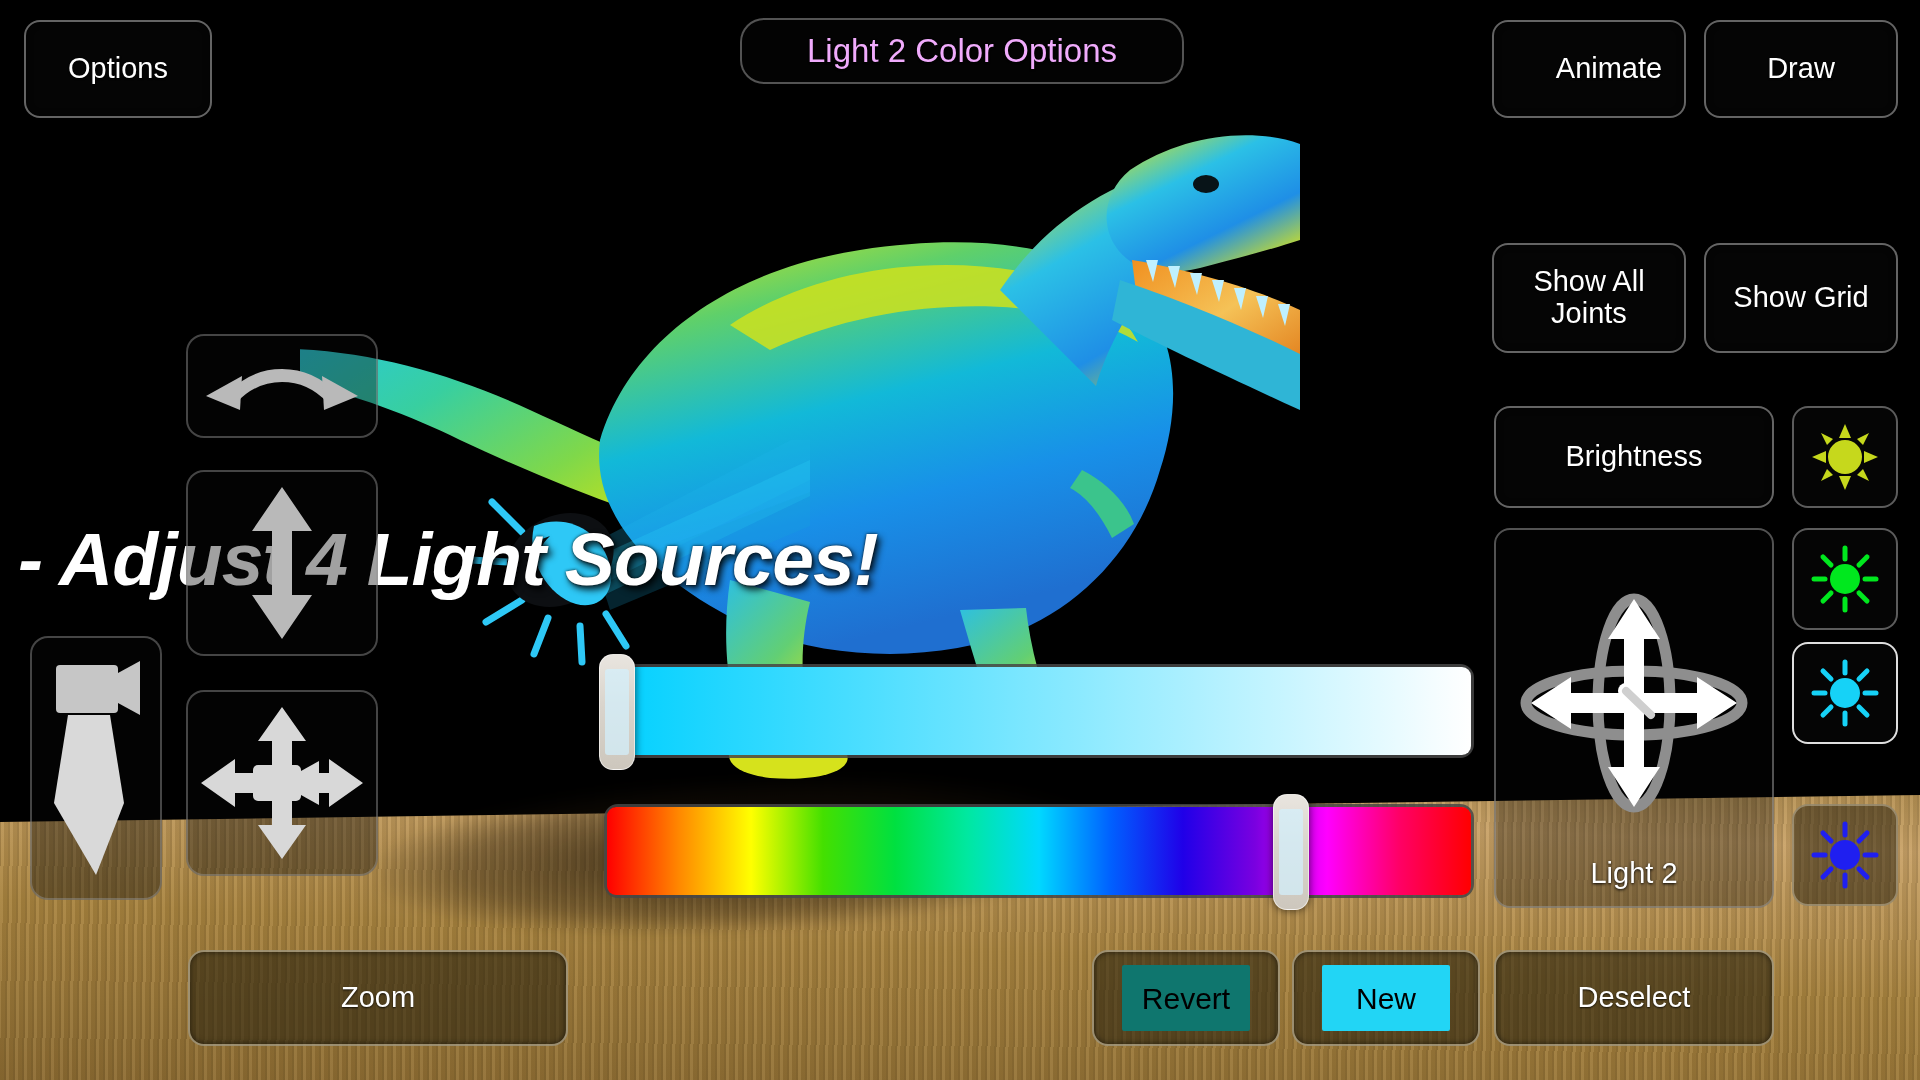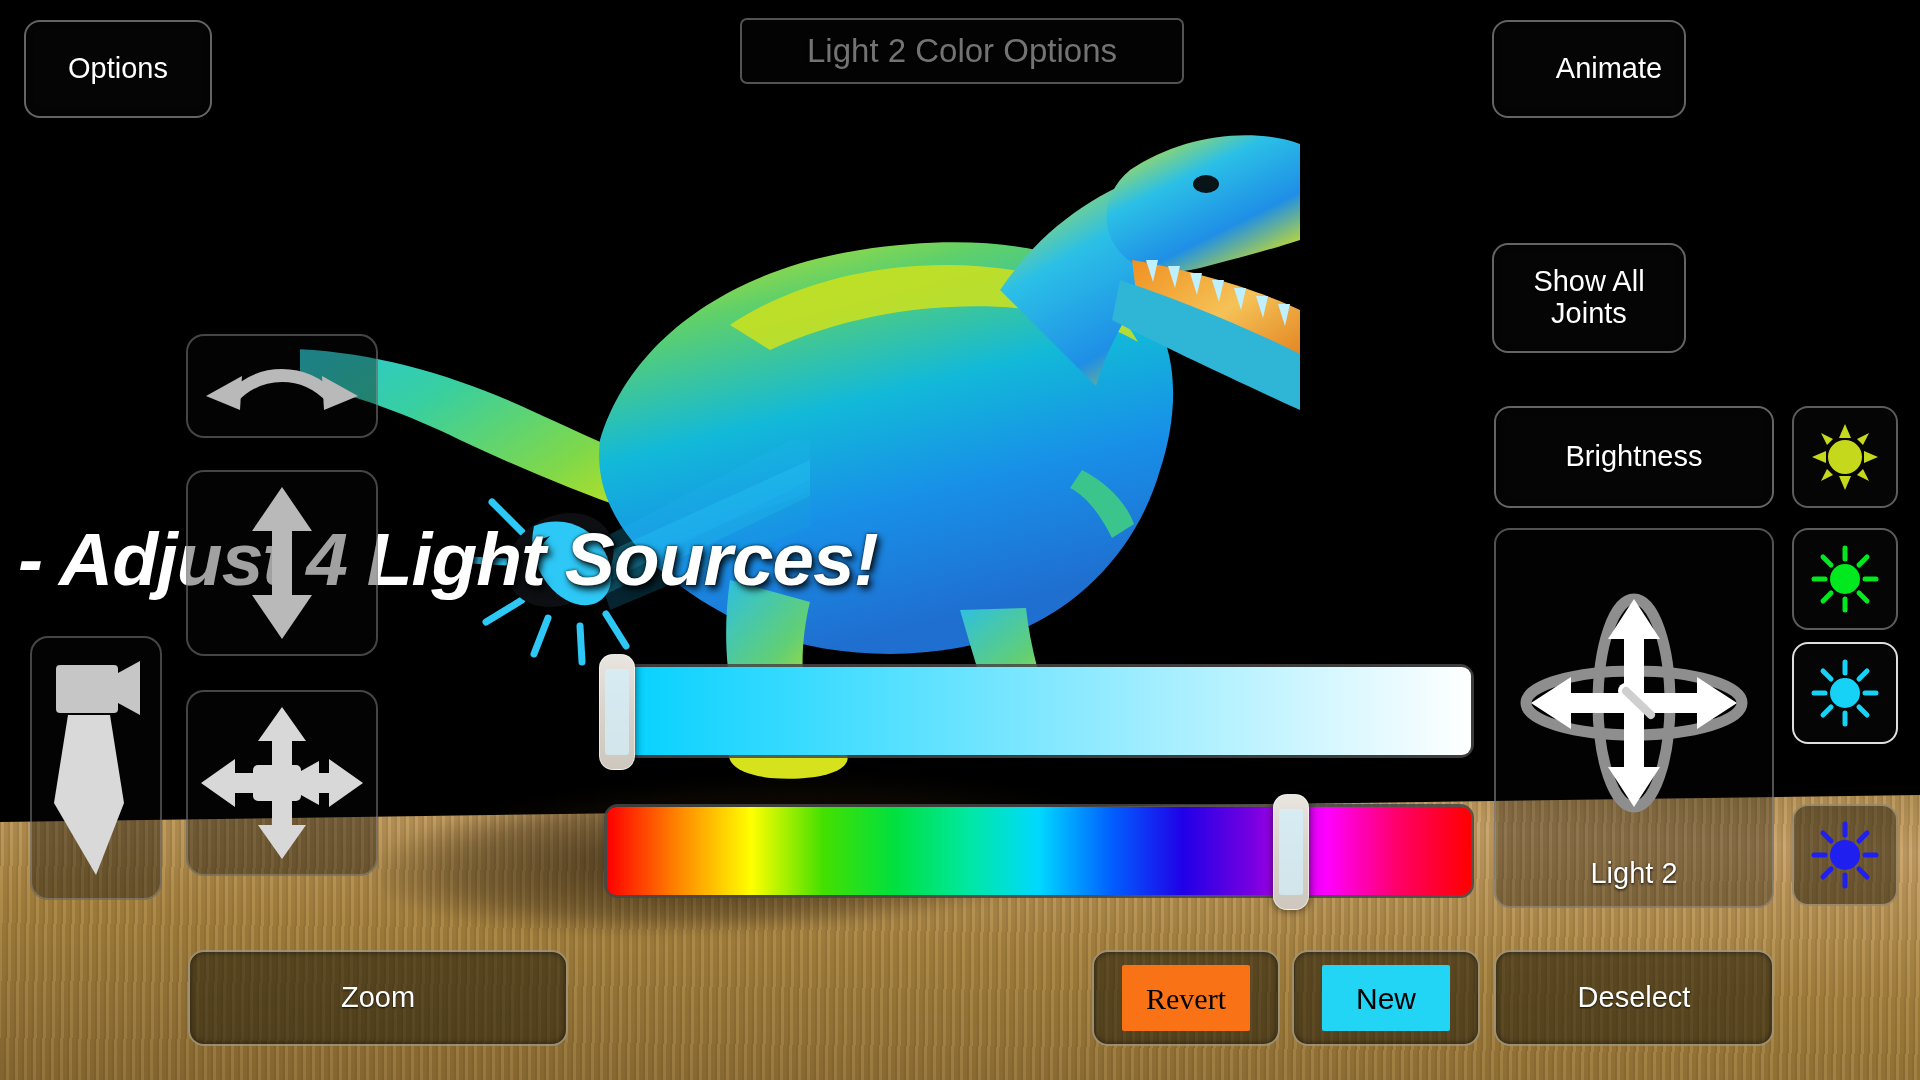--- a/index.html
+++ b/index.html
@@ -59,22 +59,22 @@
     font-size:29px;line-height:1.1;
     text-shadow:0 1px 2px rgba(0,0,0,.8);
     box-shadow:0 0 6px rgba(0,0,0,.6) inset;
   }
   .btn.dark{background:rgba(6,6,6,.86);}
   .btn.woodish{background:rgba(40,32,14,.58);border-color:rgba(215,205,180,.55);}
 
   .title-bar{
     position:absolute;left:740px;top:18px;width:440px;height:62px;
     display:flex;align-items:center;justify-content:center;
-    border:2px solid rgba(150,150,150,.55);border-radius:7px;
-    background:rgba(4,4,4,.8);color:#737373;font-size:33px;
+    border:2px solid rgba(150,150,150,.55);border-radius:24px;
+    background:rgba(4,4,4,.8);color:#f0abfc;font-size:33px;
     text-shadow:0 1px 2px #000;
   }
 
   
   .ctl{
     position:absolute;box-sizing:border-box;
     border:2px solid rgba(150,150,150,.45);border-radius:18px;
     background:rgba(8,8,8,.38);
     display:flex;align-items:center;justify-content:center;
   }
@@ -236,23 +236,29 @@
     <span>Options</span>
   </div>
 
   <div class="title-bar">
     <span>Light 2 Color Options</span>
   </div>
 
   <div class="btn dark" style="left:1492px;top:20px;width:194px;height:98px;padding-left:40px;">
     <span>Animate</span>
   </div>
+  <div class="btn dark" style="left:1704px;top:20px;width:194px;height:98px;">
+    <span>Draw</span>
+  </div>
 
   <div class="btn dark" style="left:1492px;top:243px;width:194px;height:110px;">
     <span>Show All Joints</span>
+  </div>
+  <div class="btn dark" style="left:1704px;top:243px;width:194px;height:110px;">
+    <span>Show Grid</span>
   </div>
 
   <div class="btn dark" style="left:1494px;top:406px;width:280px;height:102px;">
     <span>Brightness</span>
   </div>
 
   <div class="sun-cell" id="sun0" style="left:1792px;top:406px;width:106px;height:102px;">
     <svg width="70" height="70" viewBox="0 0 70 70">
       <circle class="sun-core" cx="35" cy="35" r="17" fill="#c6d81c"></circle>
       <g class="sun-rays" stroke-width="0">
@@ -381,21 +387,21 @@
   </div>
 
   <div class="slider" id="hueSlider" style="left:604px;top:804px;width:870px;height:94px;">
     <div class="track" id="hueTrack" style="background: linear-gradient(90deg, rgb(255, 0, 0), rgb(255, 136, 0), rgb(255, 255, 0), rgb(68, 224, 0), rgb(0, 224, 64), rgb(0, 232, 160), rgb(0, 216, 255), rgb(0, 96, 255), rgb(32, 0, 232), rgb(122, 0, 224), rgb(255, 0, 255), rgb(255, 0, 102), rgb(255, 0, 0));"></div>
     <div class="thumb" id="hueThumb" style="left: calc(79% - 17px);">
       <div class="thumb-inner"></div>
     </div>
   </div>
 
   <div class="btn woodish" style="left:1092px;top:950px;width:188px;height:96px;">
-    <span class="swatch" id="revertSwatch" style="background: #f97316; font-family: Liberation Serif, serif;">
+    <span class="swatch" id="revertSwatch" style="background: #0f766e;">
       <span>Revert</span>
     </span>
   </div>
   <div class="btn woodish" style="left:1292px;top:950px;width:188px;height:96px;">
     <span class="swatch" id="newSwatch" style="background: rgb(34, 213, 245);">
       <span>New</span>
     </span>
   </div>
 
 </div>

